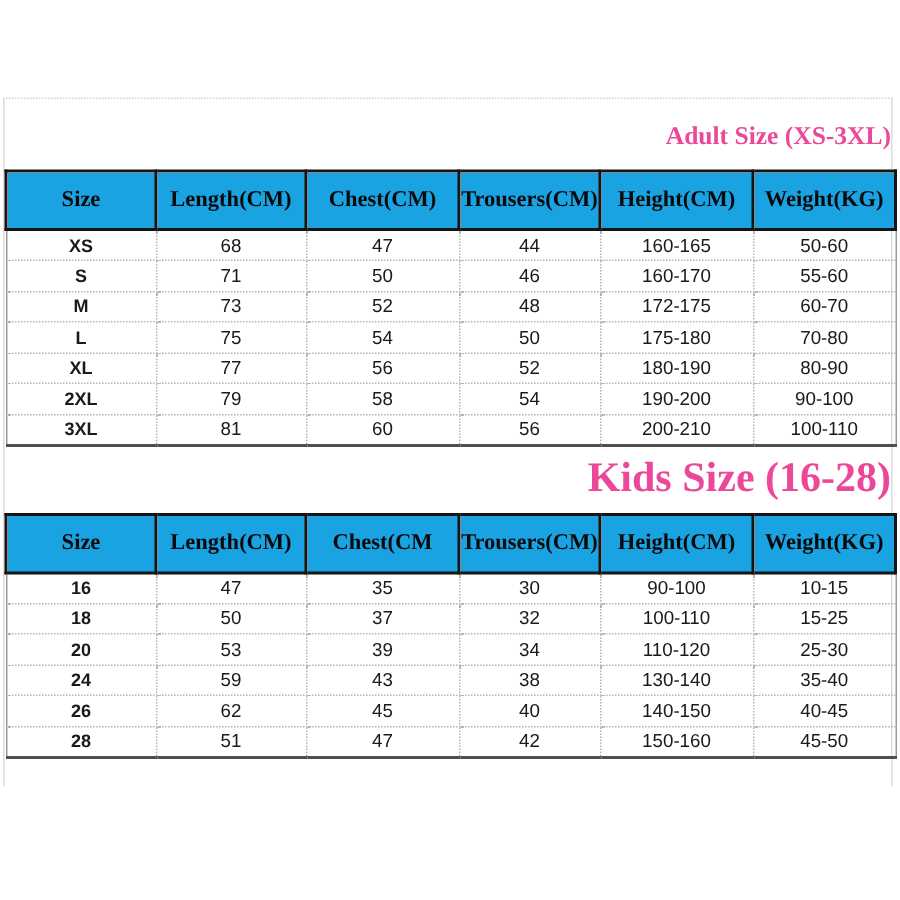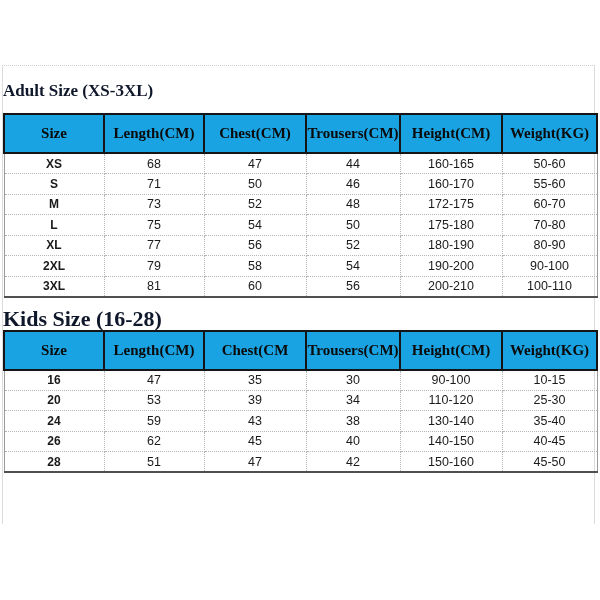--- a/index.html
+++ b/index.html
@@ -21,34 +21,34 @@
     top: 65px;
     width: 593px;
     height: 459px;
     border-top: 1px dotted #cfcfcf;
     border-left: 1px solid #dcdcdc;
     border-right: 1px solid #dcdcdc;
     box-sizing: border-box;
     background: #ffffff;
   }
   .section-title {
-    text-align: left;
+    text-align: right;
     font-family: "Liberation Serif", serif;
     font-weight: bold;
-    color: #0f172a;
+    color: #ec4899;
   }
   .adult-title {
     height: 47px;
     line-height: 50px;
     font-size: 17px;
   }
   .kids-title {
-    height: 32px;
+    height: 44px;
     line-height: 42px;
-    font-size: 22px;
+    font-size: 28px;
   }
   table.size-table {
     width: 100%;
     border-collapse: collapse;
     table-layout: fixed;
   }
   table.size-table thead tr {
     height: 39px;
   }
   table.size-table tbody tr {
@@ -200,20 +200,28 @@
       <tbody>
         <tr>
           <td>16</td>
           <td>47</td>
           <td>35</td>
           <td>30</td>
           <td>90-100</td>
           <td>10-15</td>
         </tr>
         <tr>
+          <td>18</td>
+          <td>50</td>
+          <td>37</td>
+          <td>32</td>
+          <td>100-110</td>
+          <td>15-25</td>
+        </tr>
+        <tr>
           <td>20</td>
           <td>53</td>
           <td>39</td>
           <td>34</td>
           <td>110-120</td>
           <td>25-30</td>
         </tr>
         <tr>
           <td>24</td>
           <td>59</td>

